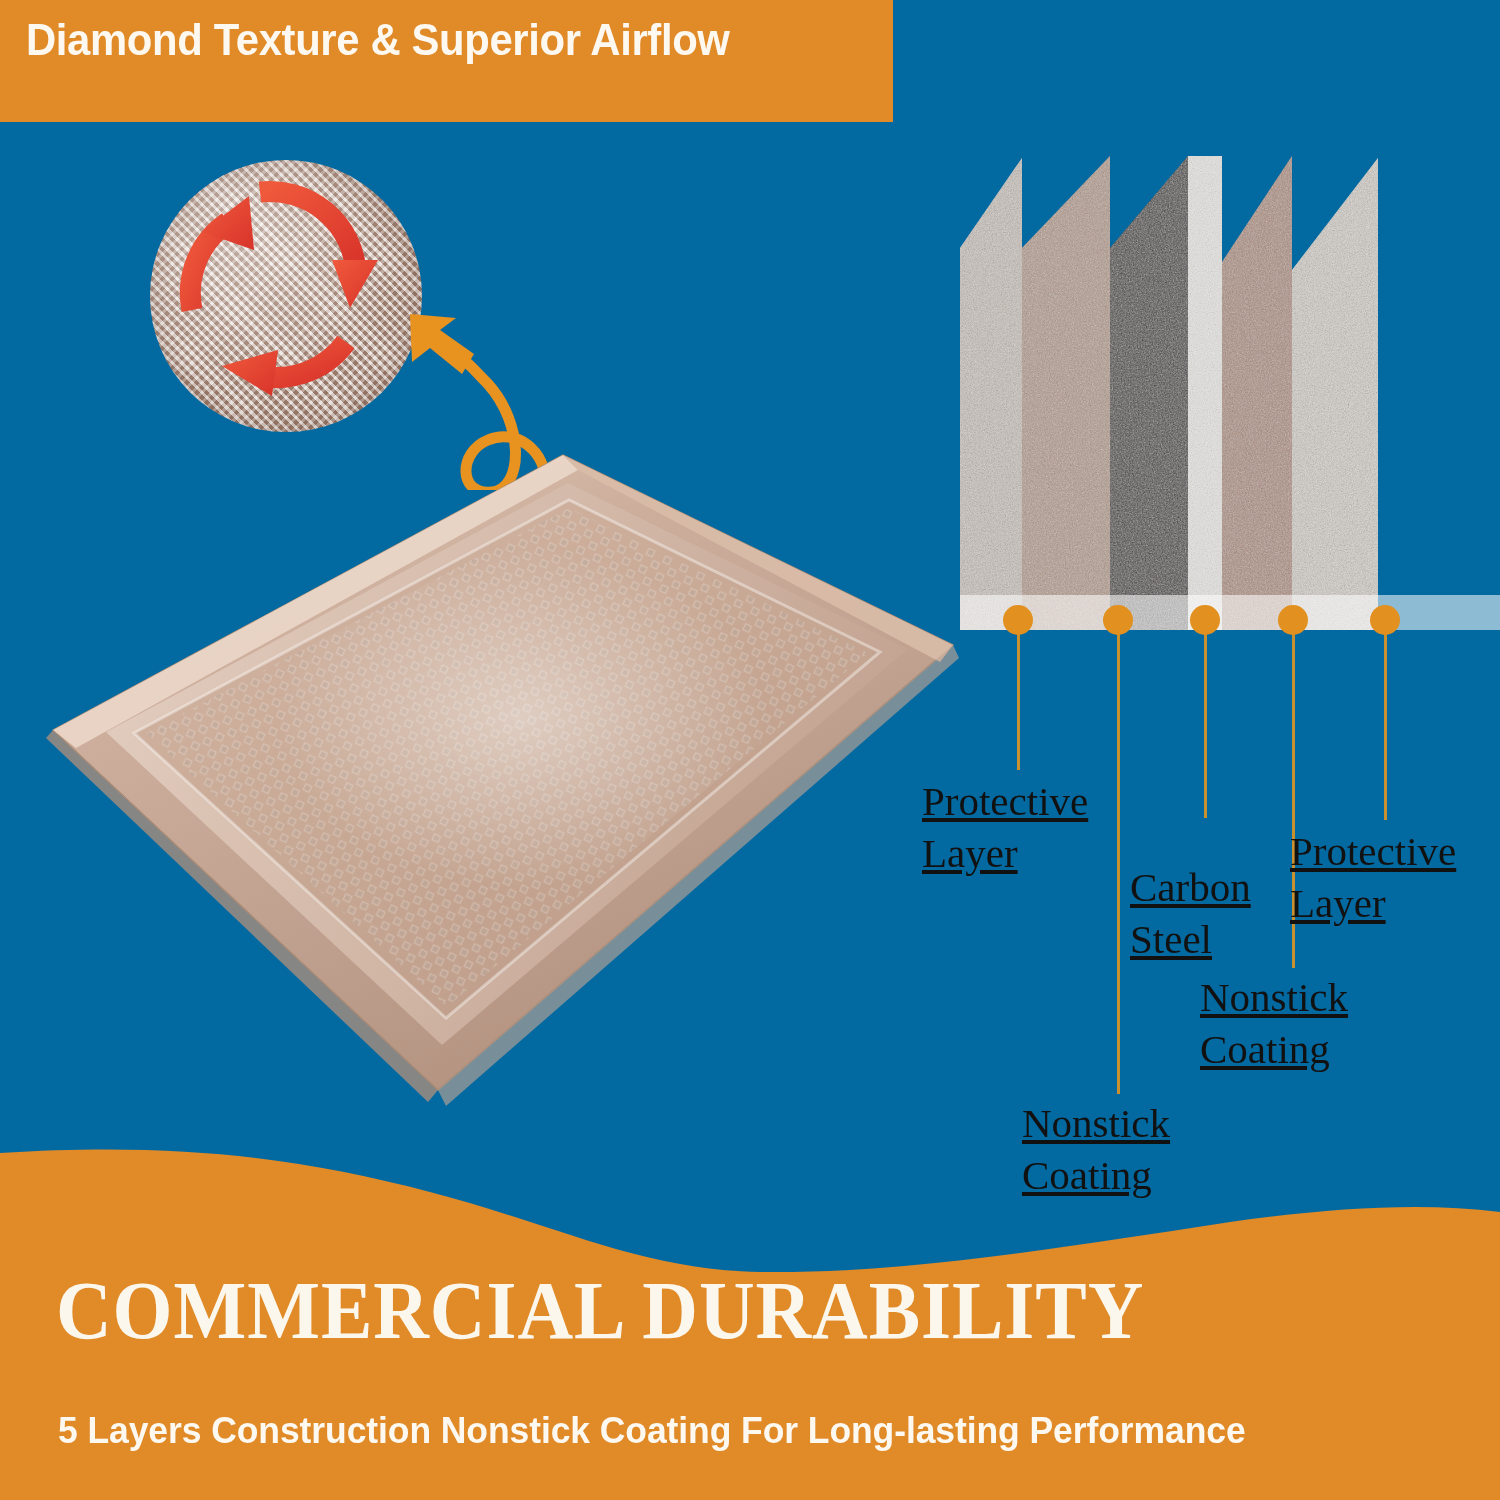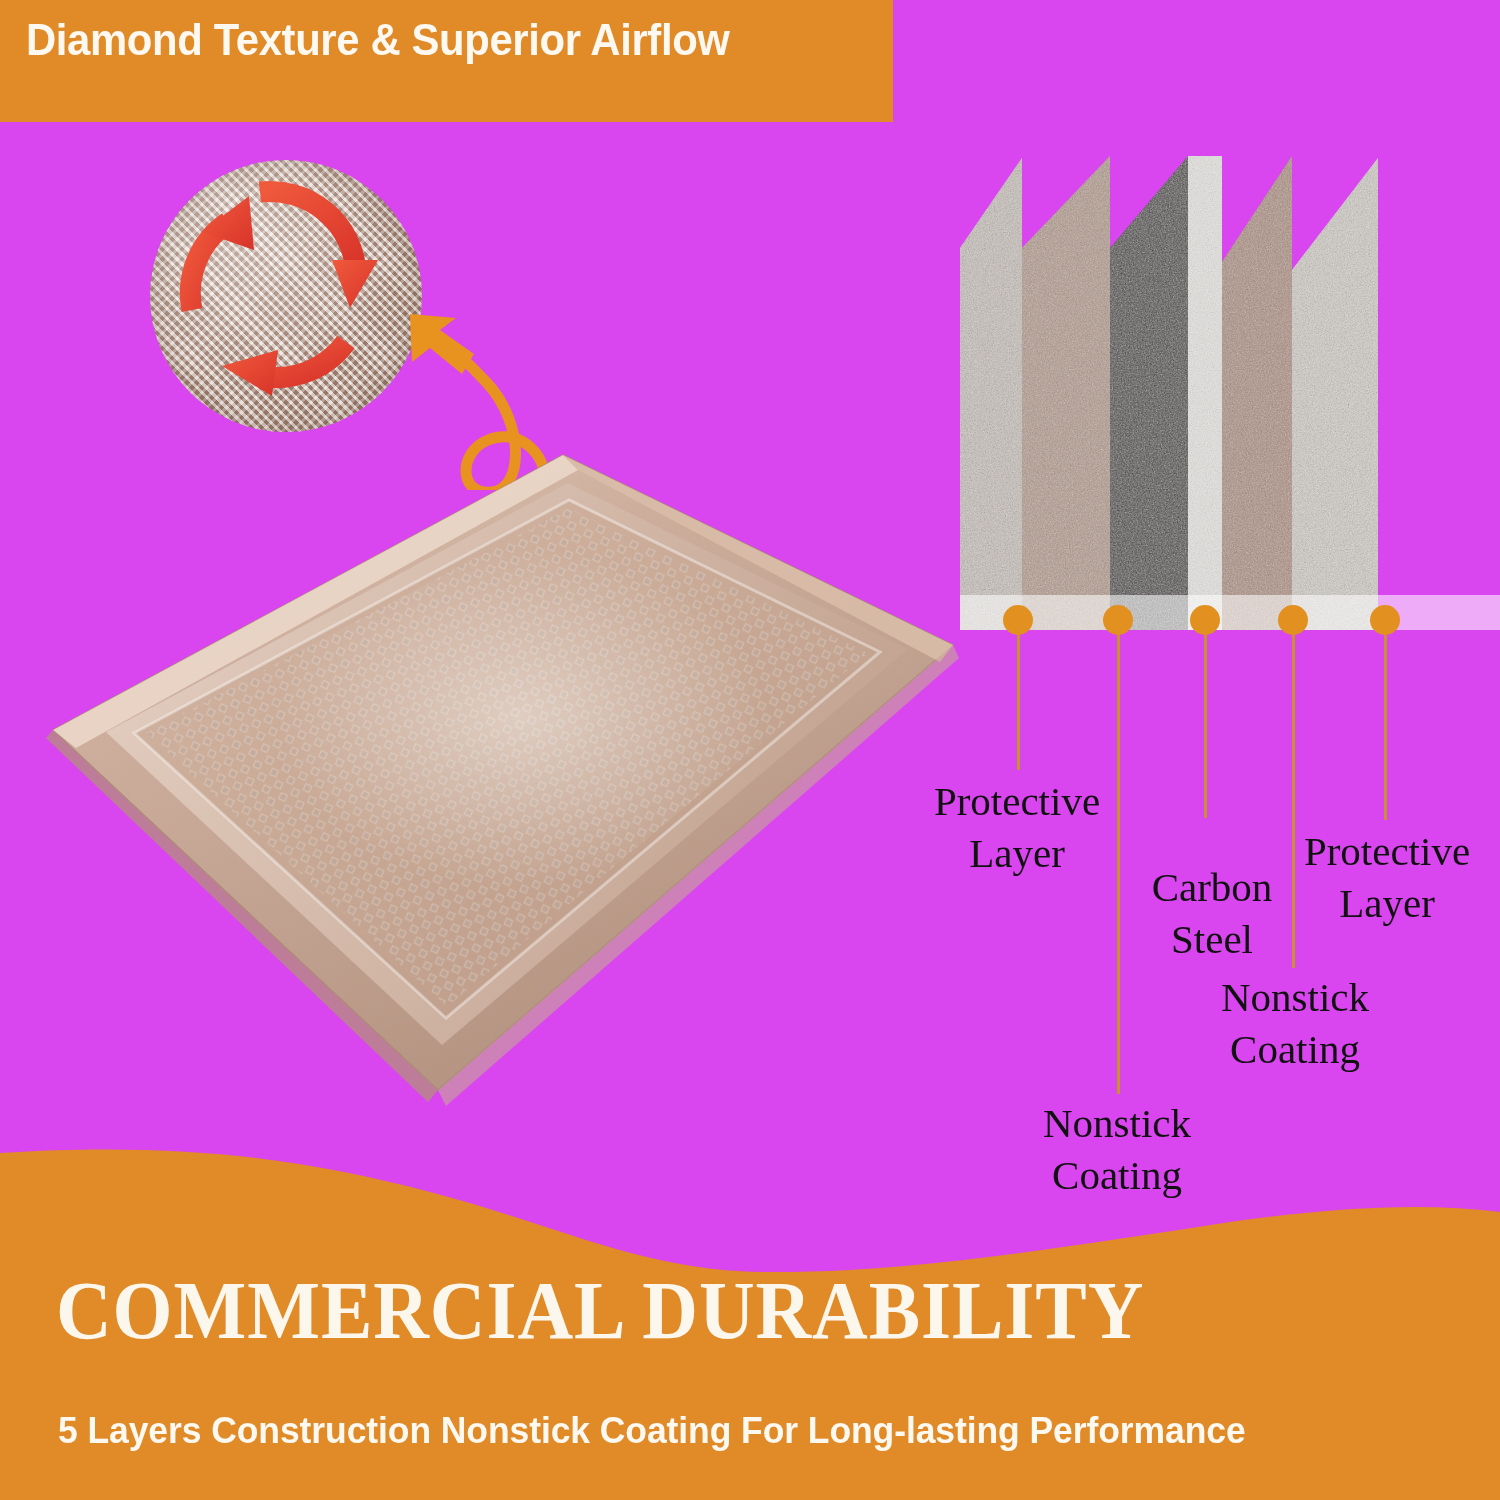--- a/index.html
+++ b/index.html
@@ -1,20 +1,20 @@
 <!DOCTYPE html>
 <html><head>
 <meta charset="utf-8">
 <style>
   html,body{margin:0;padding:0;background:#fff;}
   body{
     width:1500px;height:1500px;position:relative;overflow:hidden;
     font-family:"Liberation Sans",sans-serif;
   }
-  #stage{position:absolute;inset:0;background:#d946ef;overflow:hidden;}
+  #stage{position:absolute;inset:0;background:#0369a1;overflow:hidden;}
 
   
   .header-banner{
     position:absolute;left:0;top:0;width:893px;height:122px;
     background:#e08a28;
   }
   .header-title{
     position:absolute;left:26px;top:14px;width:860px;
     font-family:"Liberation Sans",sans-serif;
     font-weight:700;font-size:45px;letter-spacing:-0.4px;
@@ -61,21 +61,21 @@
   }
   .callout-line{
     position:absolute;width:3px;background:#c8902f;
   }
   .callout-label{
     position:absolute;
     font-family:"Liberation Serif",serif;
     font-size:41px;line-height:1.26;color:#111111;
     white-space:pre-line;
   }
-  .lbl-c{text-align:center;}
+  .lbl-c{text-decoration:underline;}
 
   
   .bottom-panel{position:absolute;left:0;top:1120px;width:1500px;height:380px;}
   .durability-title{
     position:absolute;left:56px;top:1264px;width:1300px;
     font-family:"Liberation Serif",serif;
     font-weight:700;font-size:82px;letter-spacing:1px;
     color:#fcf7ec;white-space:nowrap;
     transform:scaleX(0.94);transform-origin:left top;
   }

